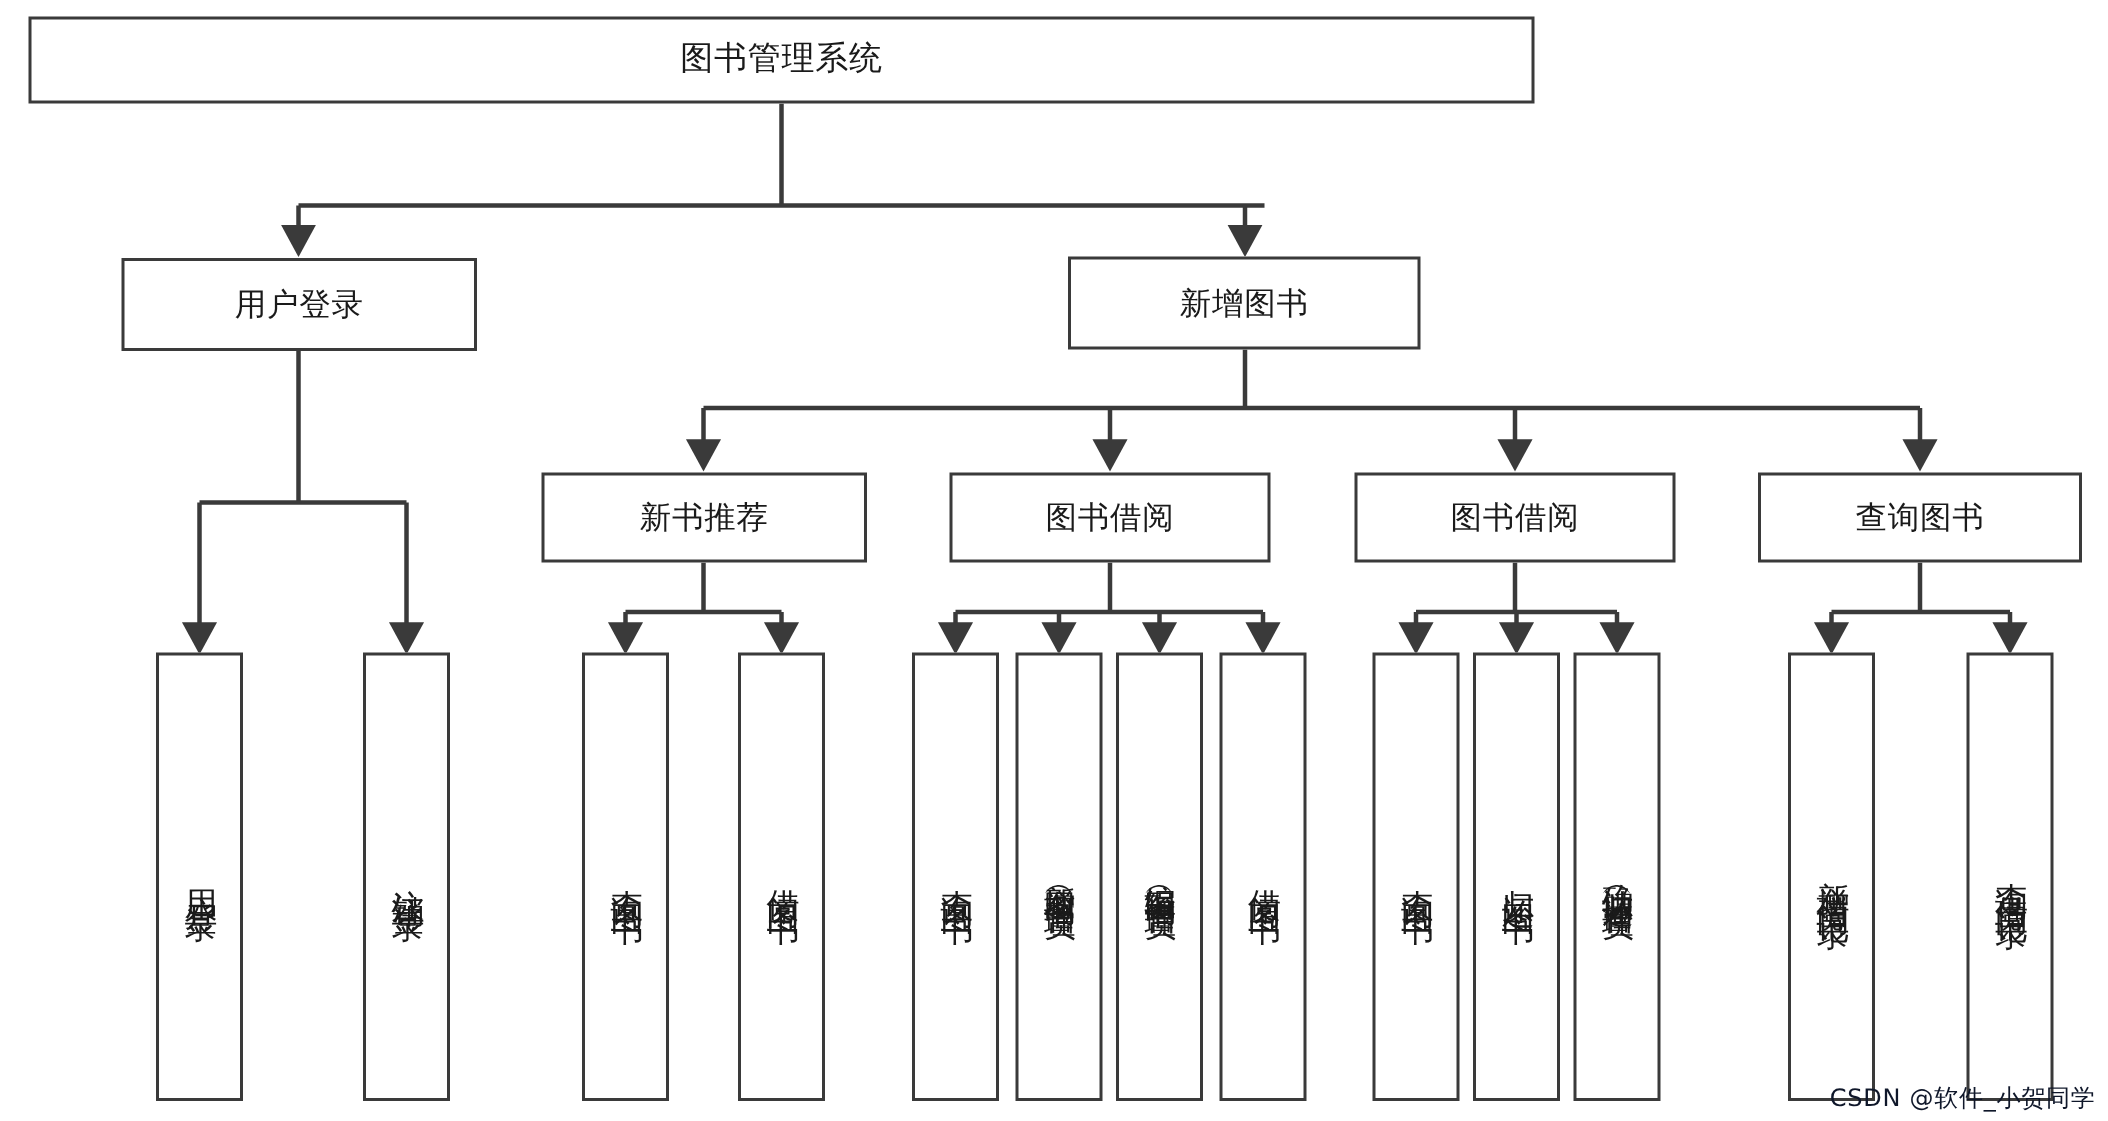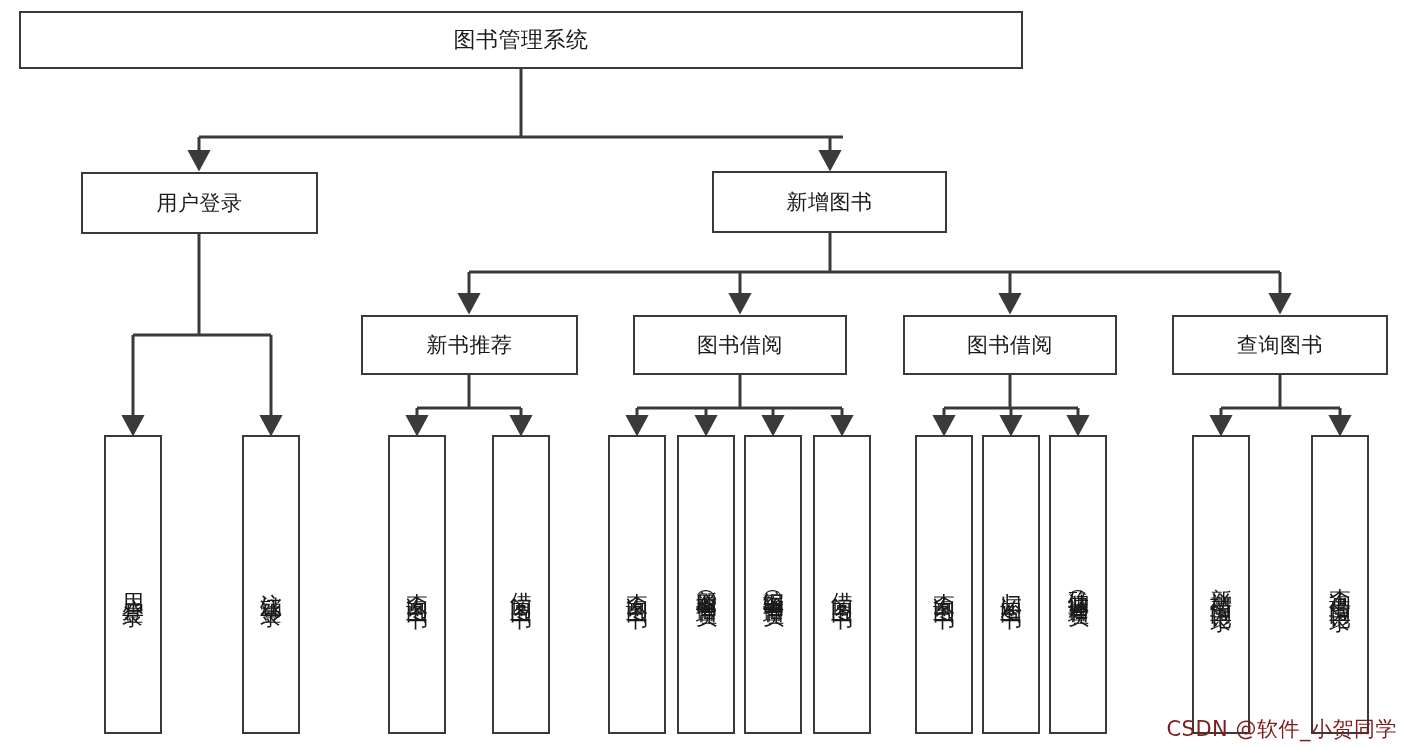--- a/index.html
+++ b/index.html
@@ -60,22 +60,22 @@
     color: #1a1a1a;
   }
   .vlabel.tight {
     letter-spacing: 2.5px;
     font-size: 21px;
   }
   .watermark {
     position: absolute;
     right: 8px;
     bottom: 4px;
-    font-size: 21px;
-    color: #7f1d1d;
+    font-size: 16px;
+    color: #0f172a;
     letter-spacing: 0.5px;
     z-index: 5;
     white-space: nowrap;
     margin-top: 48px;
   }
 </style>
 </head>
 <body>
 
 <div id="diagram">

